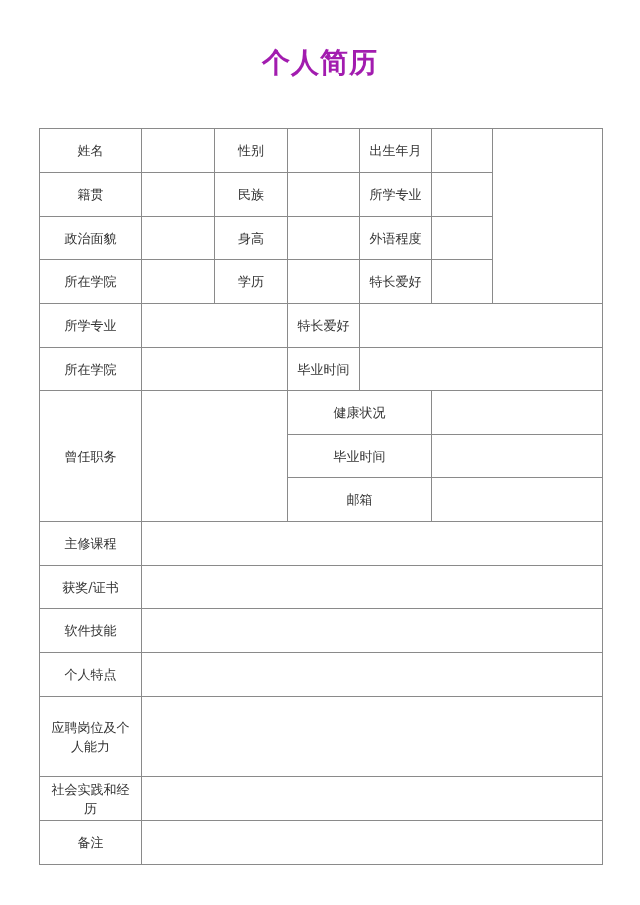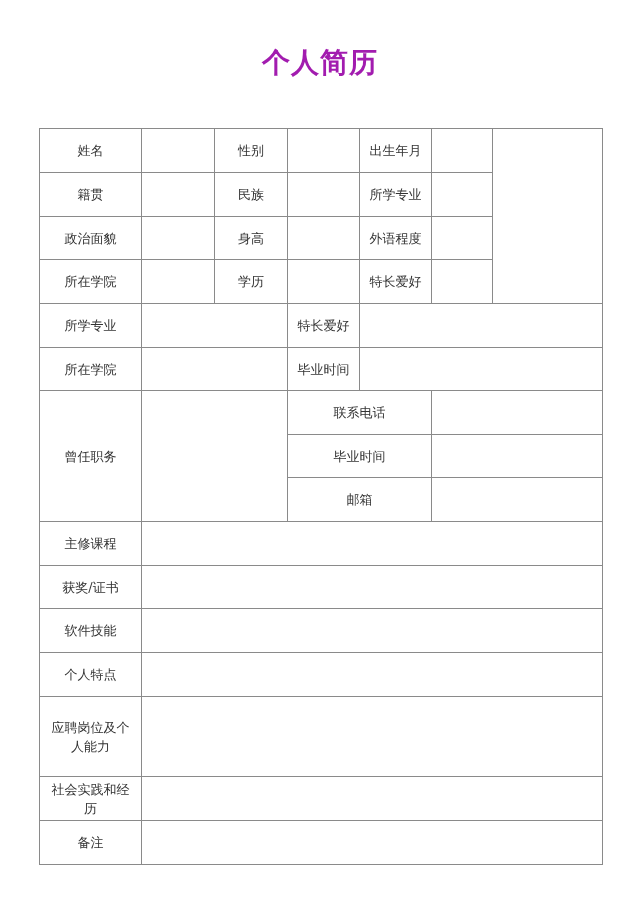--- a/index.html
+++ b/index.html
@@ -65,21 +65,21 @@
   </tr>
   <tr style="height:43px">
     <td>所在学院</td>
     <td colspan="2"></td>
     <td>毕业时间</td>
     <td colspan="3"></td>
   </tr>
   <tr style="height:44px">
     <td rowspan="3">曾任职务</td>
     <td rowspan="3" colspan="2"></td>
-    <td colspan="2">联系电话</td>
+    <td colspan="2">健康状况</td>
     <td colspan="2"></td>
   </tr>
   <tr style="height:43px">
     <td colspan="2">毕业时间</td>
     <td colspan="2"></td>
   </tr>
   <tr style="height:44px">
     <td colspan="2">邮箱</td>
     <td colspan="2"></td>
   </tr>

